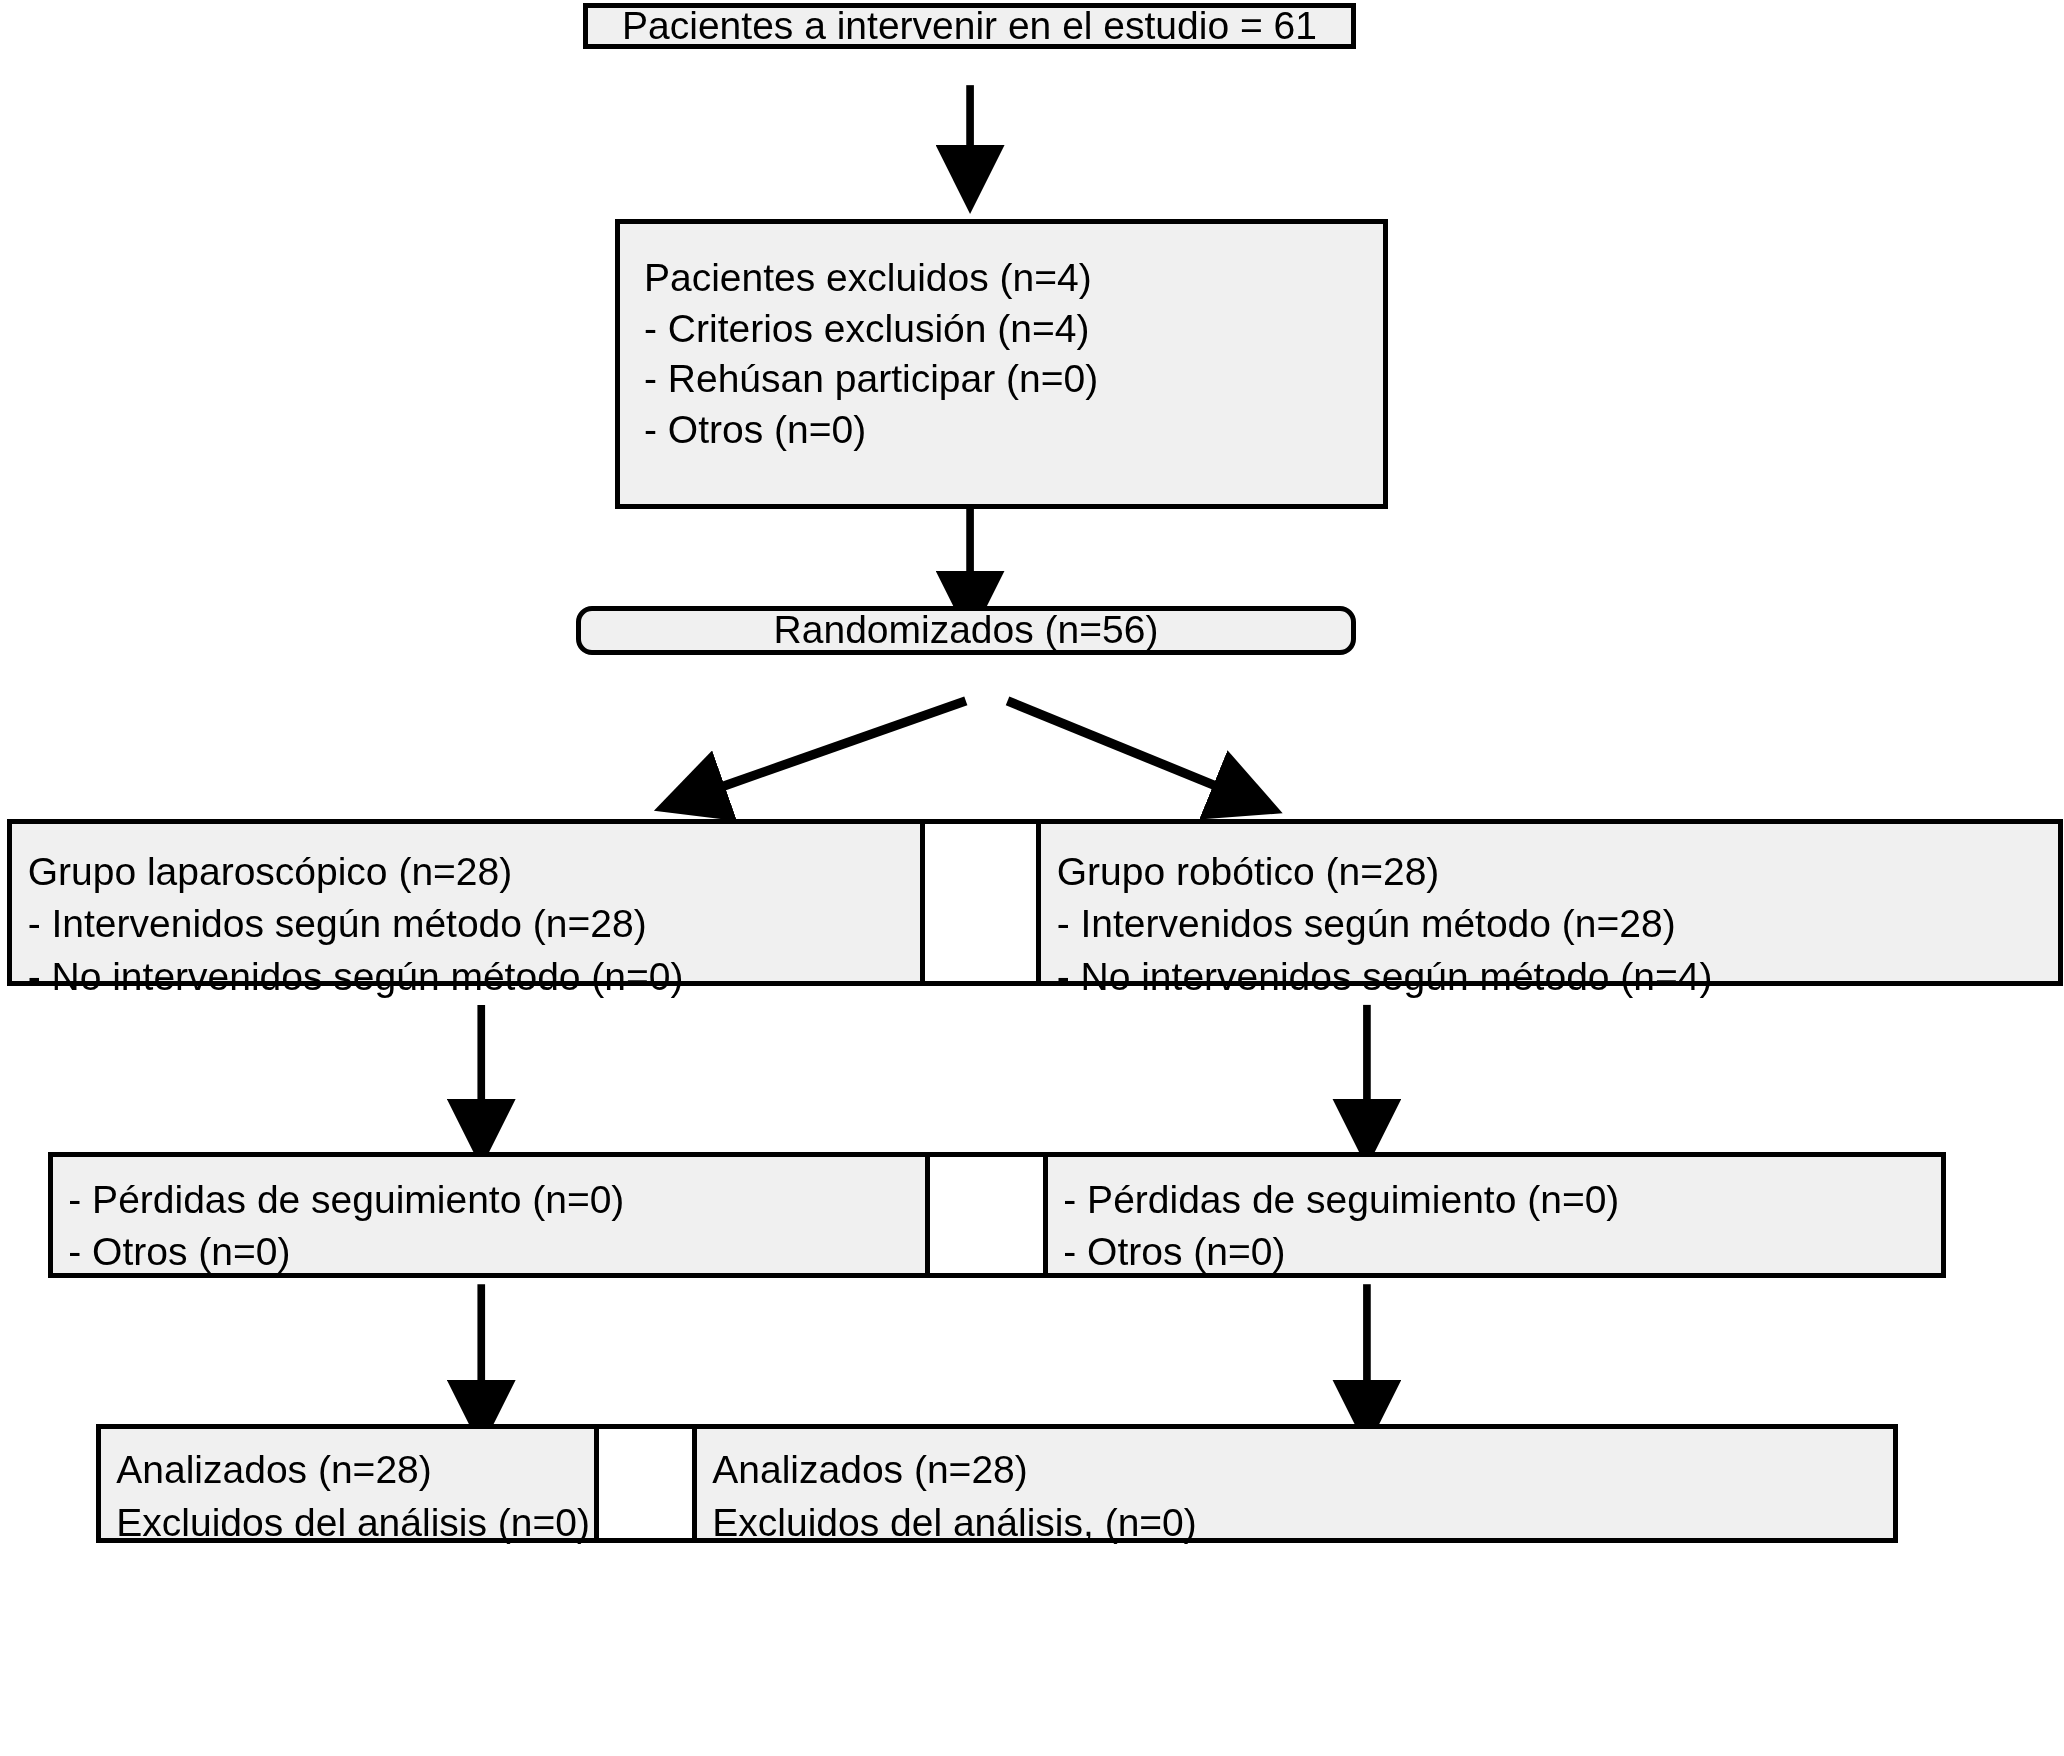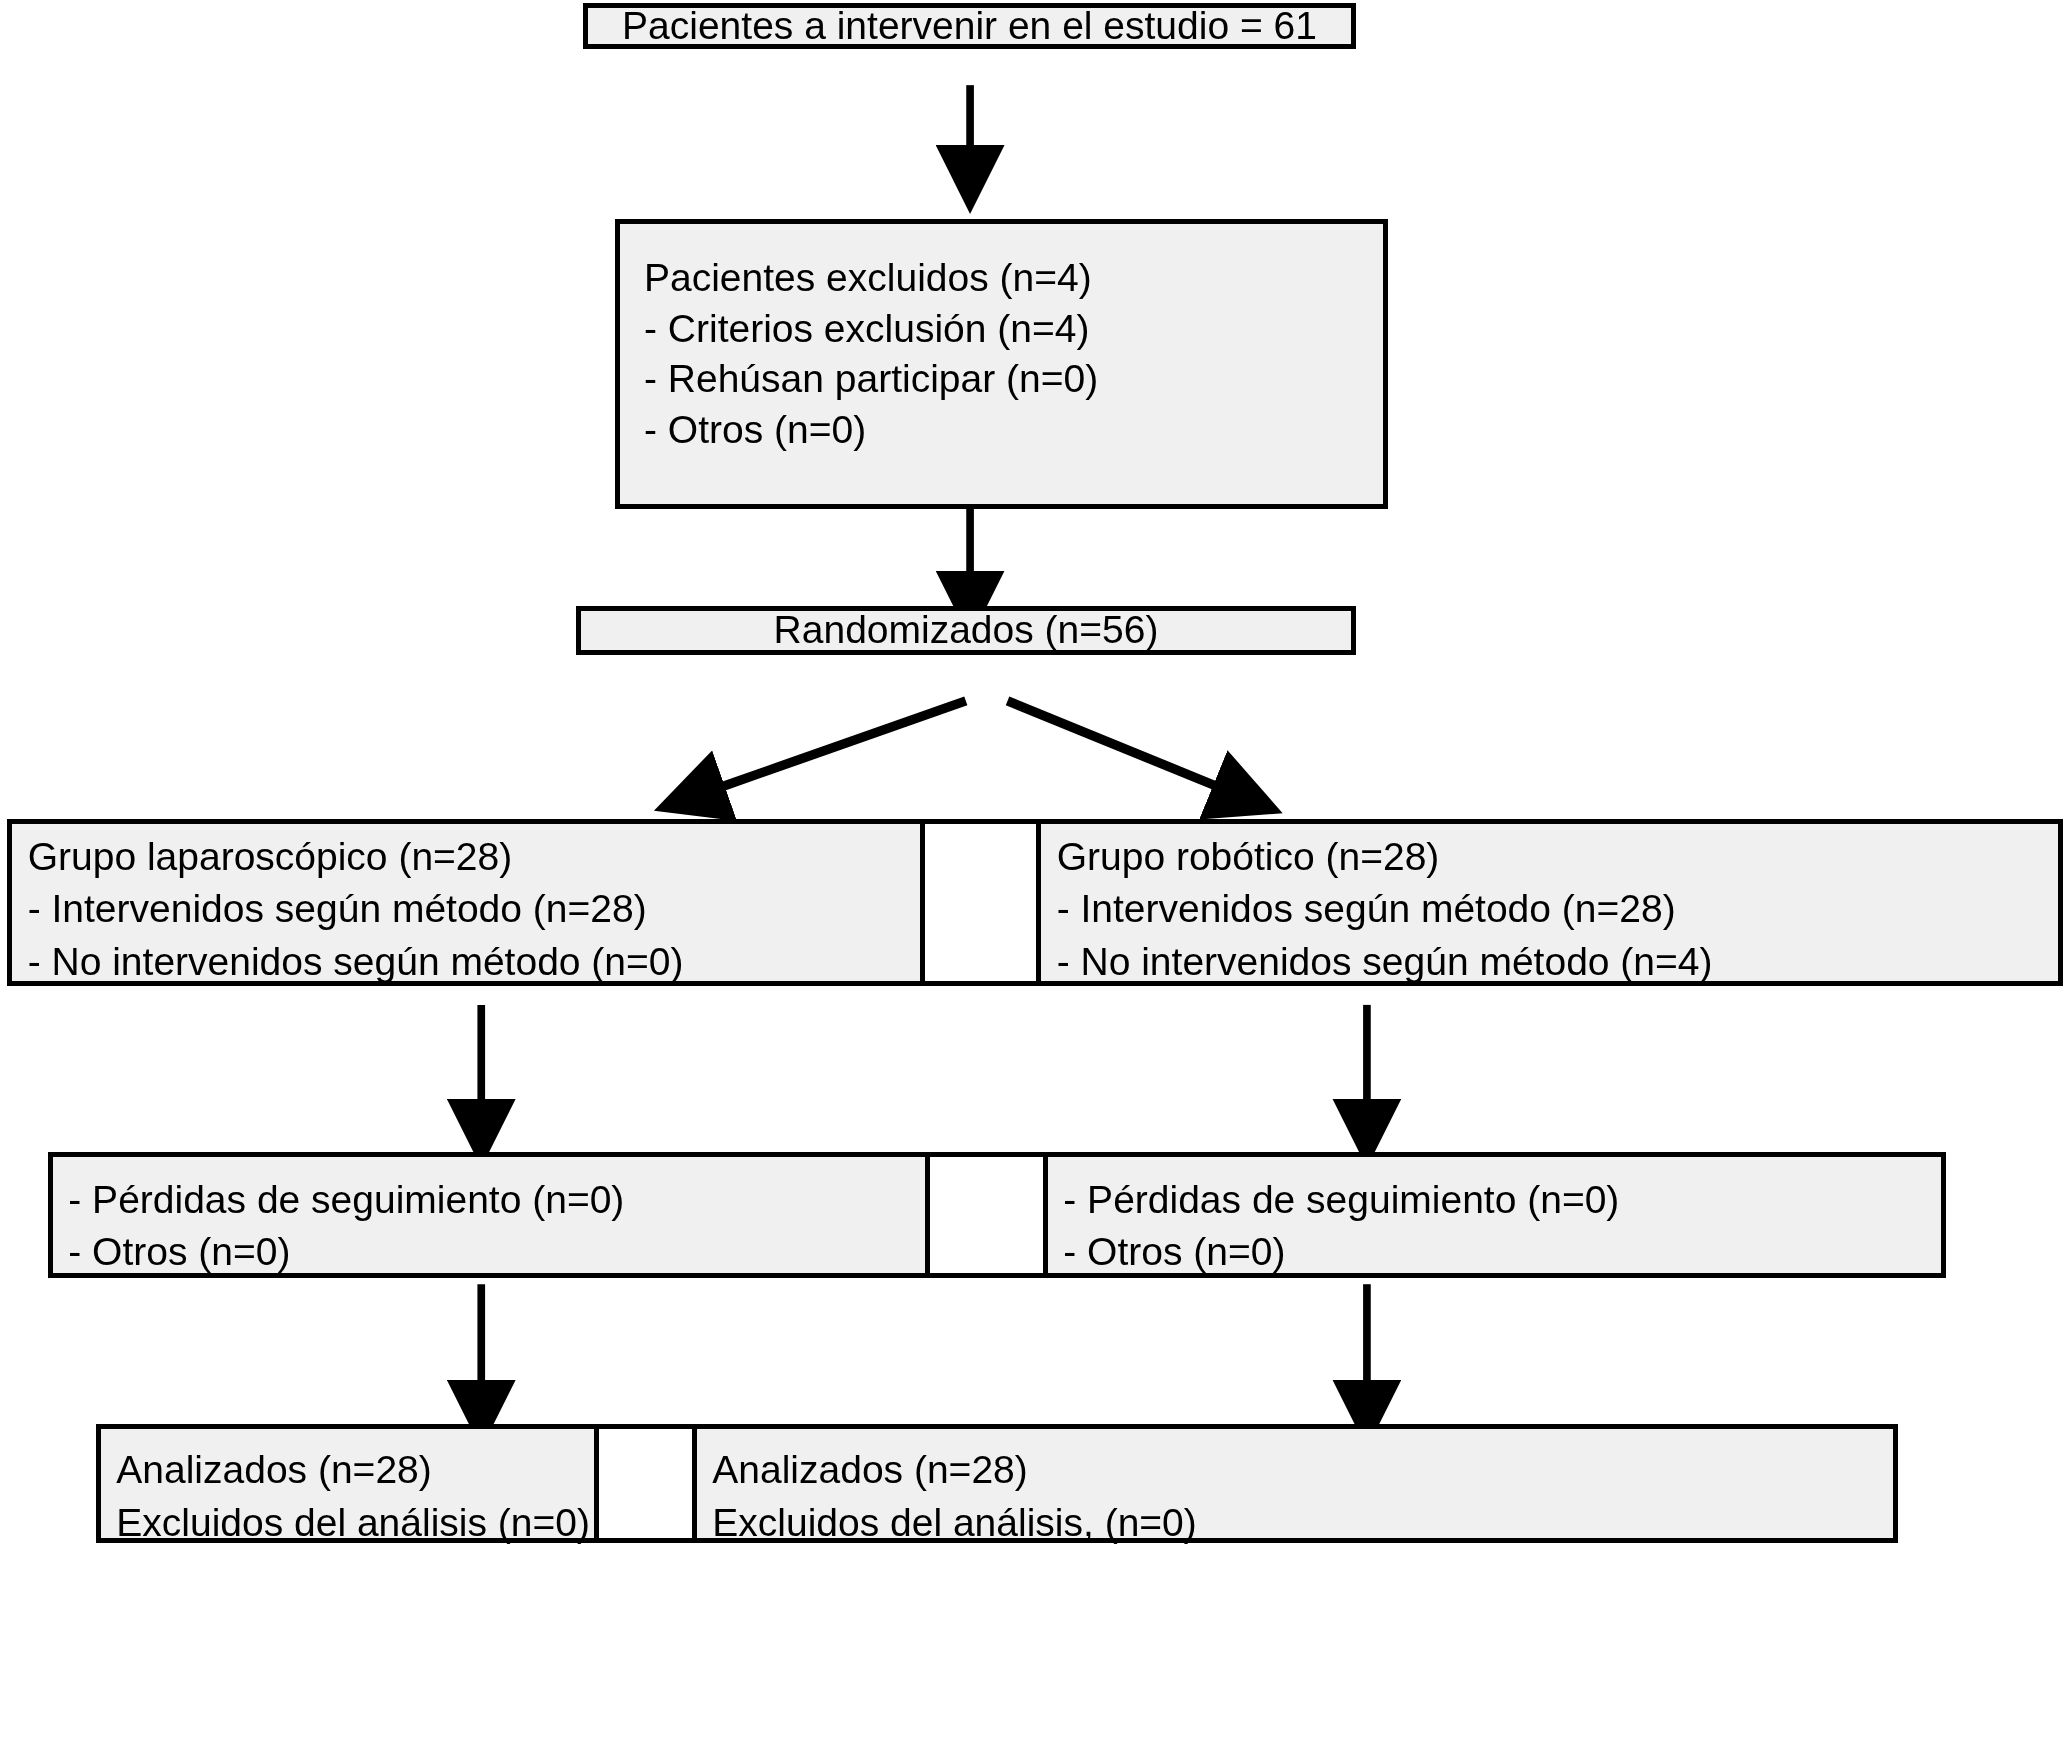--- a/index.html
+++ b/index.html
@@ -52,21 +52,21 @@
     position: absolute;
     top: 0;
     bottom: 0;
     box-sizing: border-box;
     background: #f0f0f0;
     border-left: 5.1px solid #000000;
     border-right: 5.1px solid #000000;
     font-size: 39px;
     line-height: 1.34;
     white-space: pre-line;
-    padding-top: 7px;
+    padding-top: 22px;
     padding-left: 15.3px;
   }
   .caption {
     position: absolute;
     font-size: 43px;
     line-height: 1.42;
     white-space: pre-line;
     color: #000000;
   }
   svg.arrows {
@@ -109,21 +109,21 @@
     <line x1="1600" y1="1508" x2="1600" y2="1640" stroke="#000000" stroke-width="9" marker-end="url(#ah)"></line>
   </svg>
 
   <div class="box center" style="left:579px; top:3.4px; width:773px; height:46px;">Pacientes a intervenir en el estudio = 61</div>
 
   <div class="box pad" style="left:579px; top:219px; width:773px; height:290px;">Pacientes excluidos (n=4)
 - Criterios exclusión (n=4)
 - Rehúsan participar (n=0)
 - Otros (n=0)</div>
 
-  <div class="box center" style="left:572px; top:606px; width:780px; height:49px;">Randomizados (n=56)</div>
+  <div class="box center" style="left:572px; top:606px; width:780px; height:49px;border-radius:16px;">Randomizados (n=56)</div>
 
   <div class="pair" style="left:3.4px; top:819px; width:2056px; height:167px;">
     <div class="panel" style="left:0px; width:918px; border-left-width:5.1px;">Grupo laparoscópico (n=28)
 - Intervenidos según método (n=28)
 - No intervenidos según método (n=0)</div>
     <div class="panel" style="left:1029px; width:1027px;">Grupo robótico (n=28)
 - Intervenidos según método (n=28)
 - No intervenidos según método (n=4)</div>
   </div>
 

